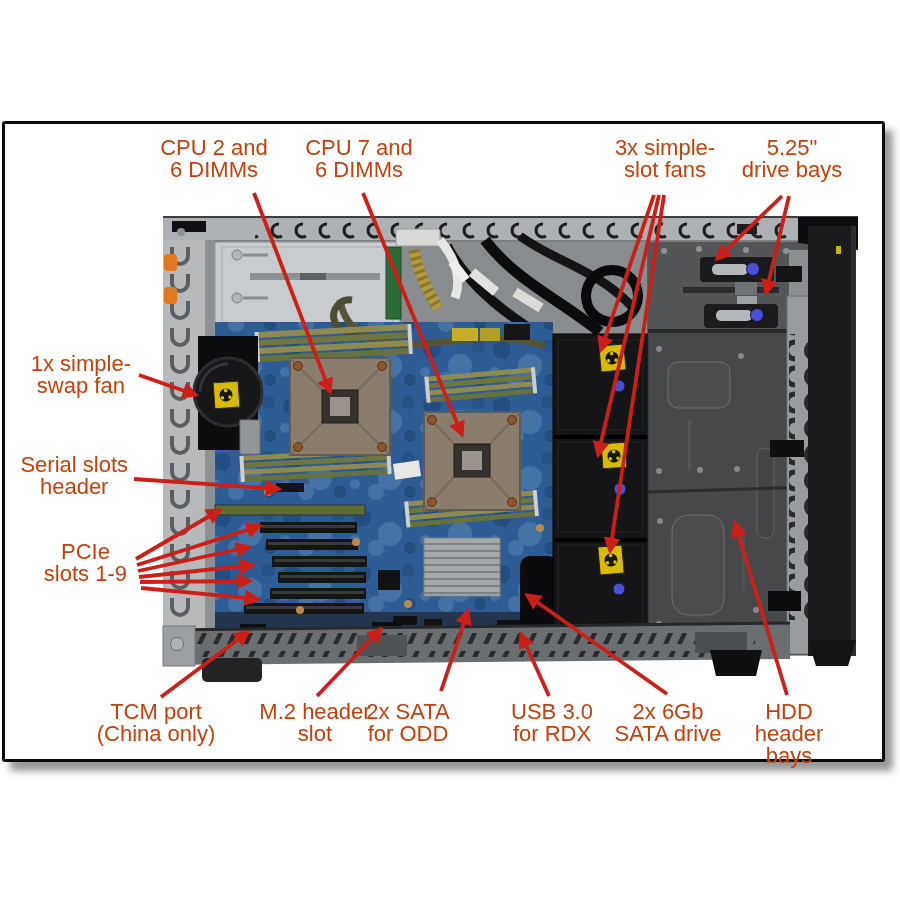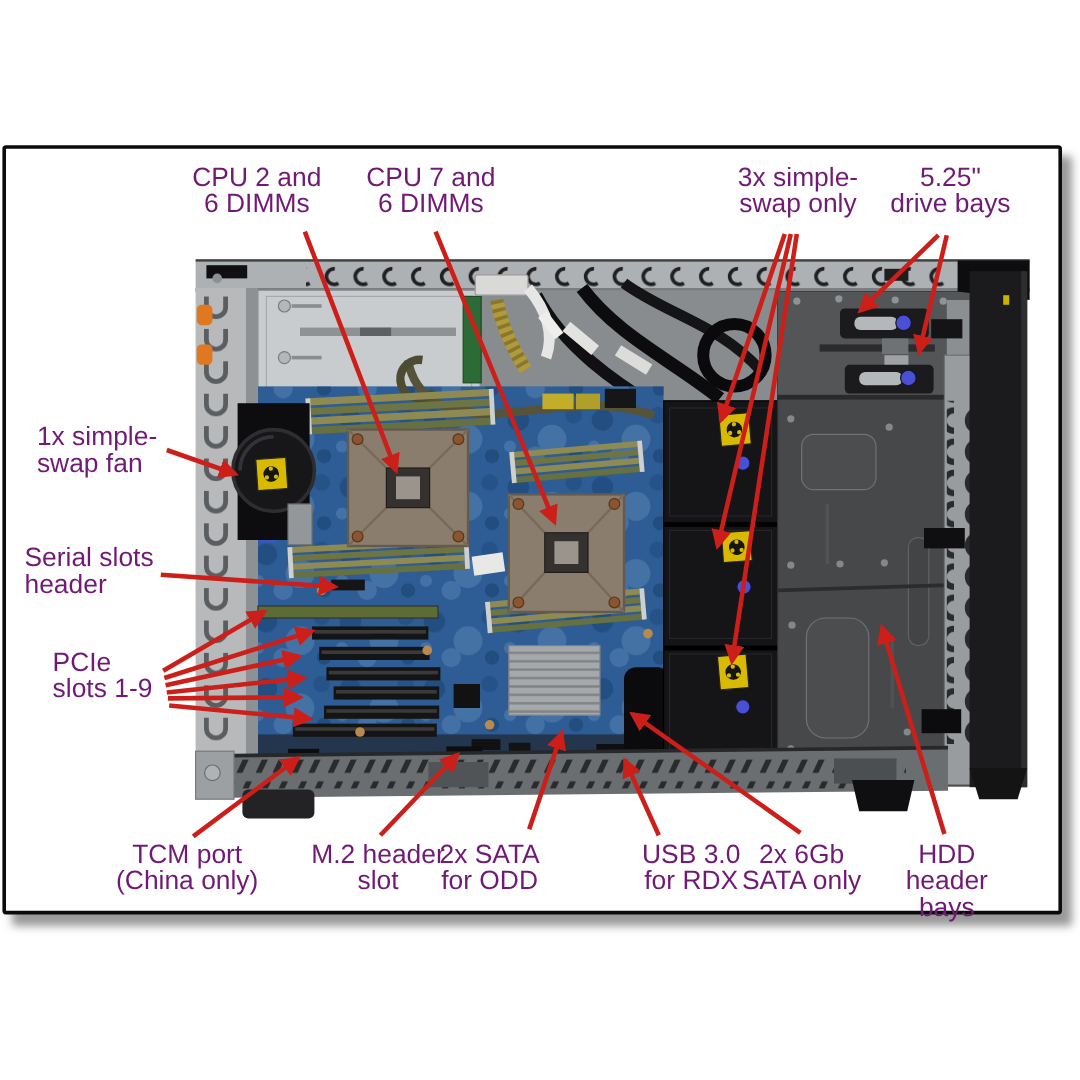--- a/index.html
+++ b/index.html
@@ -2,23 +2,23 @@
 <html><head>
 <meta charset="utf-8">
 <style>
   html,body{margin:0;padding:0;background:#fff;}
   .canvas{position:relative;width:900px;height:900px;background:#fff;overflow:hidden;
           font-family:"Liberation Sans",sans-serif;}
   .frame{position:absolute;left:2px;top:121px;width:877px;height:635px;
          border:3px solid #0b0b0b;border-radius:3px;background:#fff;
          box-shadow:8px 9px 7px rgba(70,70,70,.55);}
   .art{position:absolute;left:0;top:0;}
-  .lbl{position:absolute;font-size:22px;line-height:22px;color:#701a75;white-space:pre-line;}
+  .lbl{position:absolute;font-size:22px;line-height:22px;color:#c2410c;white-space:pre-line;}
   .lbl.c{transform:translateX(-50%);text-align:center;}
-  .lbl.r{text-align:left;}
+  .lbl.r{text-align:center;}
 </style>
 </head>
 <body>
 
 <div class="canvas">
 
   <div class="frame"></div>
 
   <svg class="art" width="900" height="900" viewBox="0 0 900 900">
     <defs>
@@ -332,36 +332,36 @@
       <line x1="787" y1="695" x2="735" y2="523"></line>
     </g>
   </svg>
 
   <div>
     <div class="lbl c" style="left:214px;top:137px">CPU 2 and
 6 DIMMs</div>
     <div class="lbl c" style="left:359px;top:137px">CPU 7 and
 6 DIMMs</div>
     <div class="lbl c" style="left:665px;top:137px">3x simple-
-swap only</div>
+slot fans</div>
     <div class="lbl c" style="left:792px;top:137px">5.25"
 drive bays</div>
     <div class="lbl r" style="right:769px;top:353px">1x simple-
 swap fan</div>
     <div class="lbl r" style="right:772px;top:454px">Serial slots
 header</div>
     <div class="lbl r" style="right:773px;top:541px">PCIe
 slots 1-9</div>
     <div class="lbl c" style="left:156px;top:701px">TCM port
 (China only)</div>
     <div class="lbl c" style="left:315px;top:701px">M.2 header
 slot</div>
     <div class="lbl c" style="left:408px;top:701px">2x SATA
 for ODD</div>
-    <div class="lbl c" style="left:576px;top:701px">USB 3.0
+    <div class="lbl c" style="left:552px;top:701px">USB 3.0
 for RDX</div>
     <div class="lbl c" style="left:668px;top:701px">2x 6Gb
-SATA only</div>
+SATA drive</div>
     <div class="lbl c" style="left:789px;top:701px">HDD header
 bays</div>
   </div>
 
 </div>
 
 </body></html>

